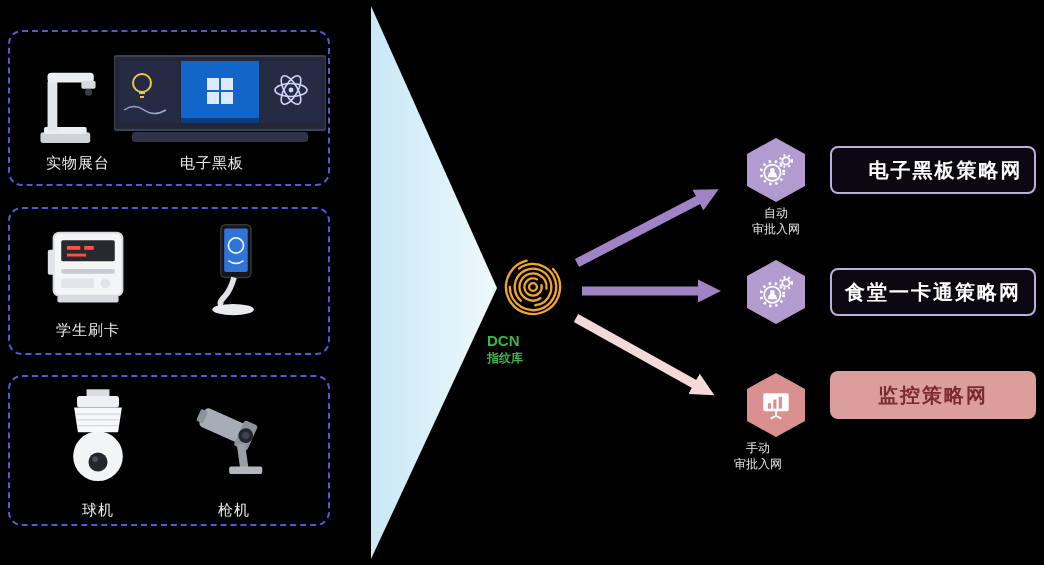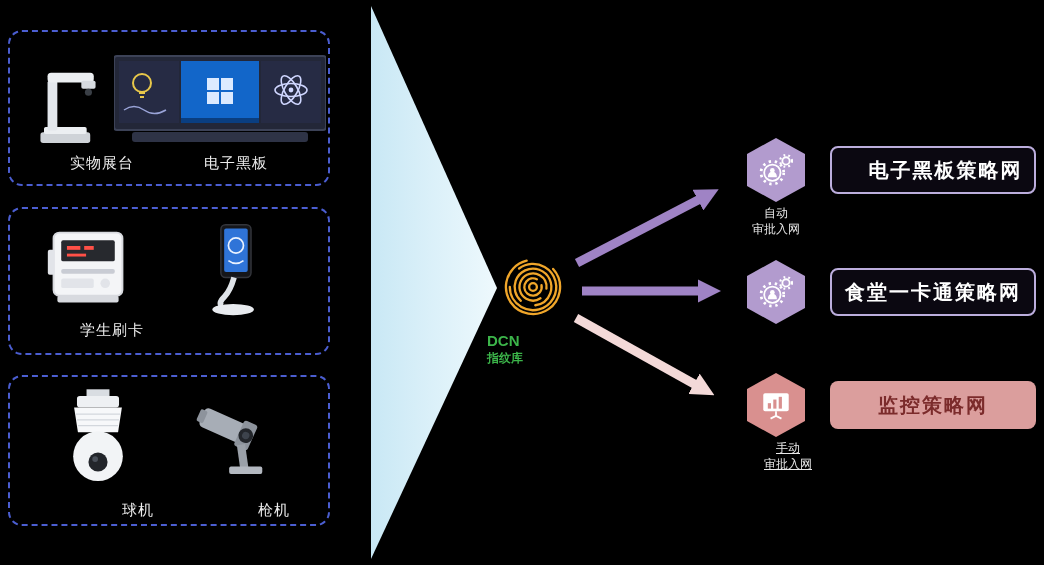--- a/index.html
+++ b/index.html
@@ -12,21 +12,21 @@
 
   
   .panel{ position:absolute; left:8px; width:322px; border:2px dashed #4b5ed1; border-radius:14px; }
   .panel1{ top:30px;  height:156px; }
   .panel2{ top:207px; height:148px; }
   .panel3{ top:375px; height:151px; }
 
   .dev{ position:absolute; }
   .dev svg{ width:100%; height:100%; display:block; }
 
-  .devlabel{ position:absolute; color:#ececec; font-size:15px; text-align:right; letter-spacing:1px; }
+  .devlabel{ position:absolute; color:#ececec; font-size:15px; text-align:center; letter-spacing:1px; }
 
   
   .dev-dc{ left:18px;  top:22px; width:80px;  height:96px; }
   .dev-sb{ left:104px; top:22px; width:212px; height:92px; }
   .lbl-dc{ left:12px;  top:122px; width:112px; }
   .lbl-sb{ left:146px; top:122px; width:112px; }
 
   
   .dev-cr{ left:34px;  top:18px; width:88px; height:82px; }
   .dev-ft{ left:192px; top:10px; width:66px; height:102px; }
@@ -52,31 +52,31 @@
         clip-path:polygon(50% 0,100% 25%,100% 75%,50% 100%,0 75%,0 25%); }
   .hex.purple{ background:#b29bce; }
   .hex.pink{ background:#d9908f; }
   .hex1{ left:747px; top:138px; }
   .hex2{ left:747px; top:260px; }
   .hex3{ left:747px; top:373px; }
   .hex svg{ width:40px; height:40px; display:block; }
 
   .badge{ position:absolute; width:116px; text-align:center; color:#e8e8e8; font-size:12px; line-height:1.35; }
   .badge1{ left:718px; top:205px; }
-  .badge3{ left:730px; top:440px;text-decoration:underline; }
+  .badge3{ left:700px; top:440px; }
 
   
   .policy{ position:absolute; left:830px; width:206px; height:48px; border-radius:8px;
            display:flex; align-items:center; justify-content:center;
            font-size:20px; font-weight:bold; letter-spacing:2px; }
   .policy.purple{ border:2px solid #bcaedd; color:#ffffff; background:rgba(44,32,66,.25); }
   .policy.pink{ background:#db9e9d; color:#7b2b2b; }
   .policy1{ top:146px;padding-left:25px; }
   .policy2{ top:268px; }
-  .policy3{ top:381px; }
+  .policy3{ top:371px; }
 </style>
 </head>
 <body>
 
 <div class="stage">
 
   <svg class="overlay" width="1044" height="565" viewBox="0 0 1044 565">
     <defs>
       <linearGradient id="funnelGrad" x1="0%" y1="0%" x2="100%" y2="0%">
         <stop offset="0%" stop-color="#c9e8f5"></stop>

